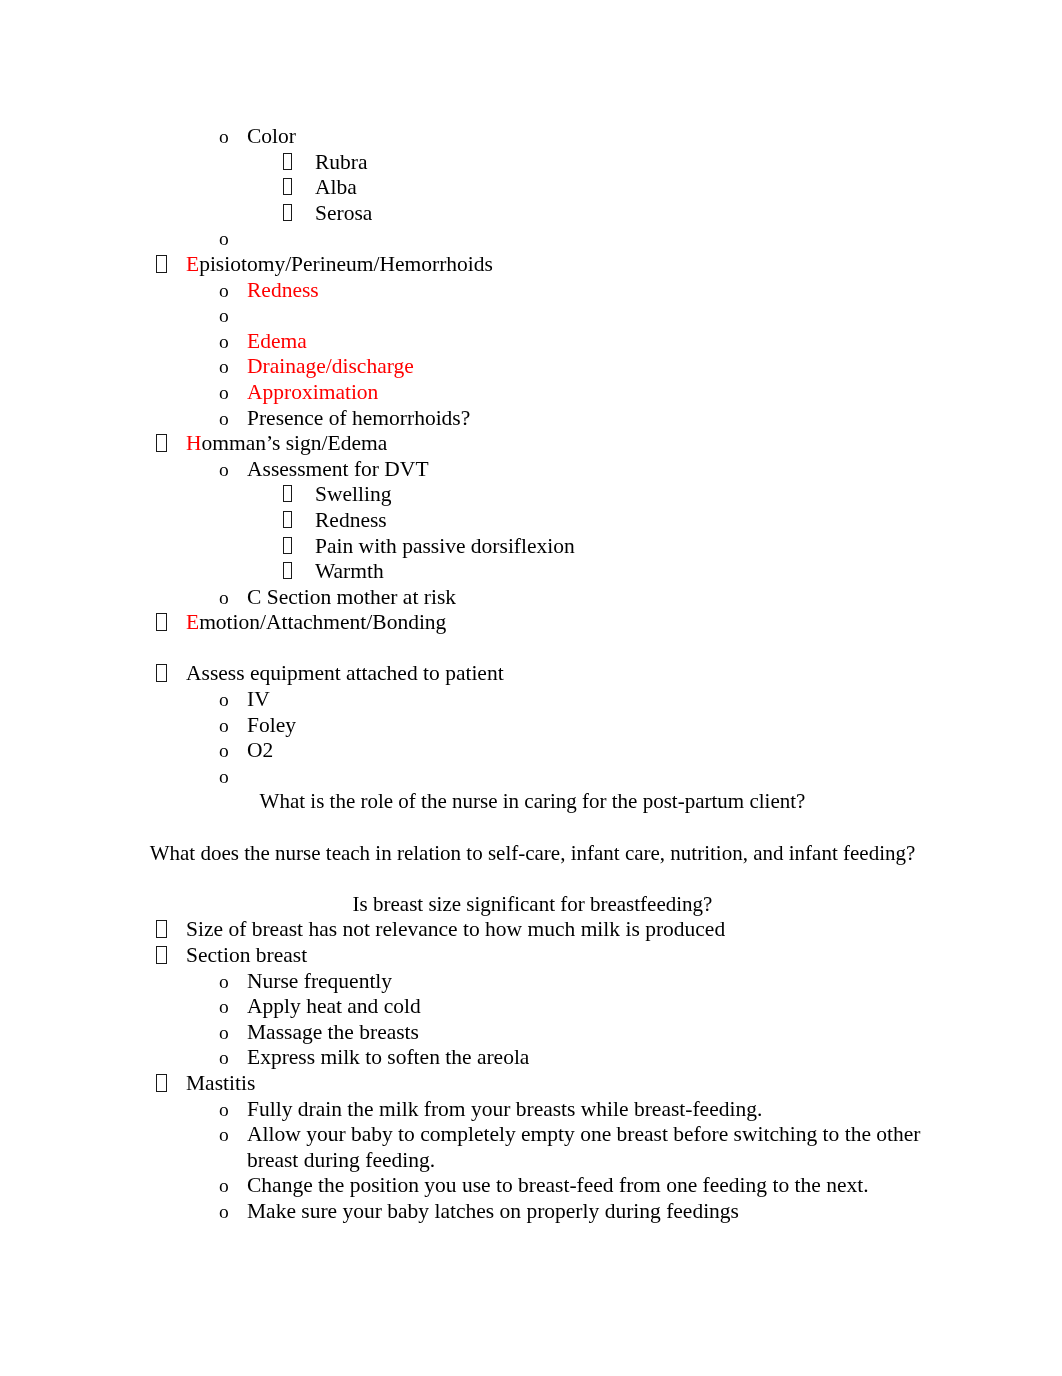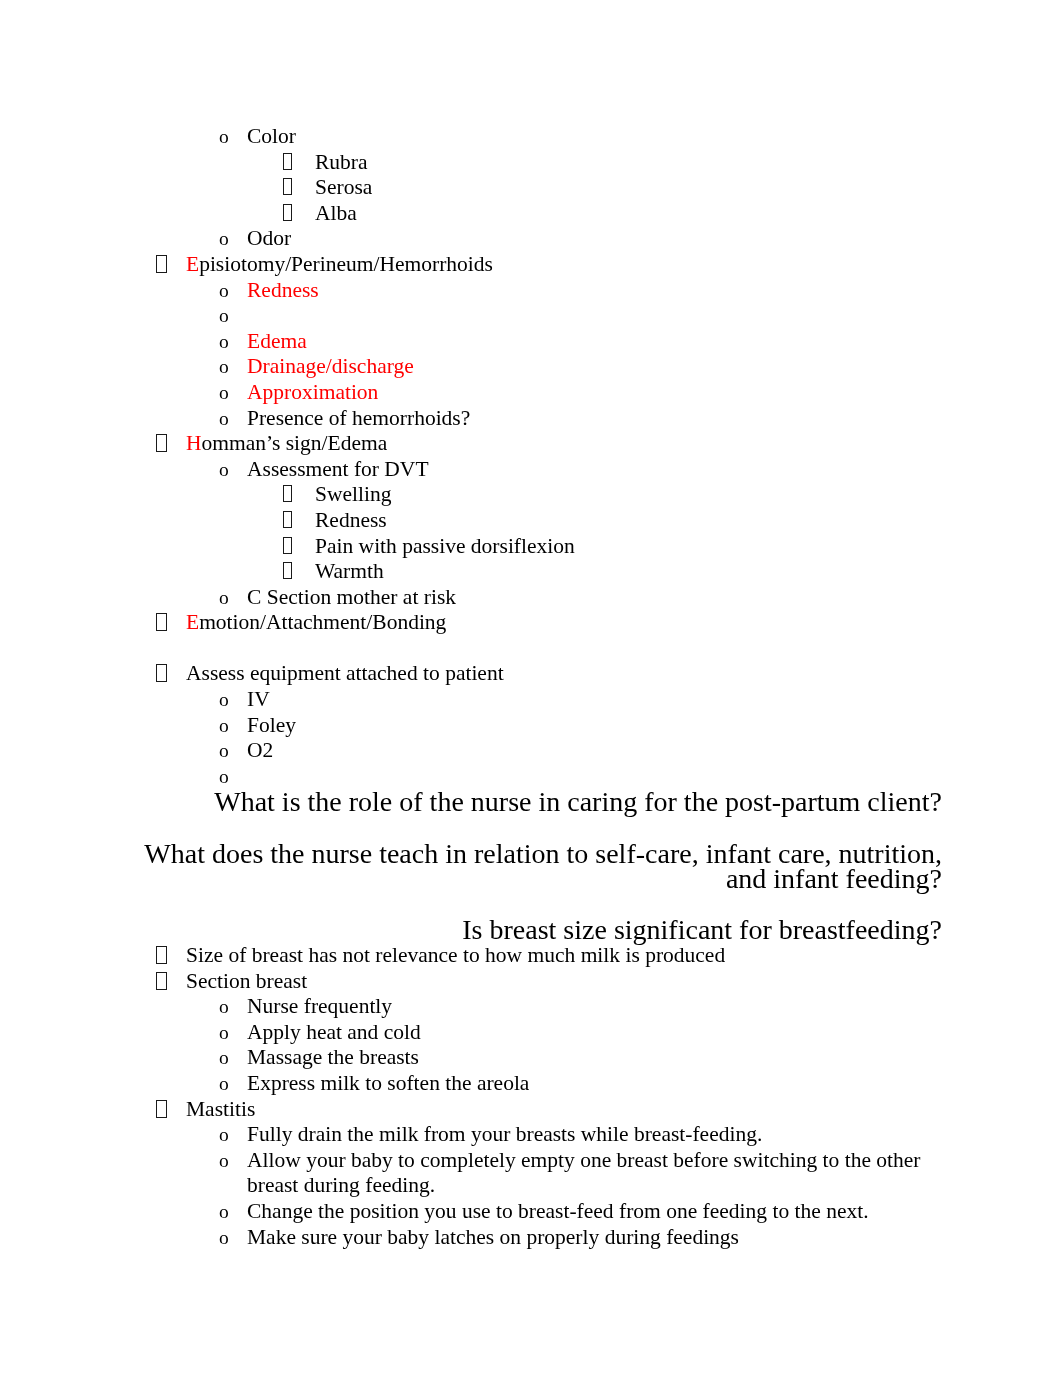--- a/index.html
+++ b/index.html
@@ -22,24 +22,24 @@
   }
   .doc {
     width: 1062px;
     box-sizing: border-box;
     padding-left: 123px;
     padding-right: 120px;
   }
 
   
   .para {
-    font-size: 28px;
+    font-size: 21px;
     line-height: 25.6px;
     margin: 0;
-    text-align: right;
+    text-align: center;
   }
   .spacer {
     height: 25.6px;
   }
 
   
   .row {
     display: flex;
     align-items: flex-start;
     font-size: 21.5px;
@@ -100,29 +100,28 @@
       <div class="row lvl2">
         <span class="bullet">o</span>
         <span class="txt">Color</span>
       </div>
       <div class="row lvl3">
         <span class="bullet"><span class="tofu tofu-narrow"></span></span>
         <span class="txt">Rubra</span>
       </div>
       <div class="row lvl3">
         <span class="bullet"><span class="tofu tofu-narrow"></span></span>
+        <span class="txt">Alba</span>
+      </div>
+      <div class="row lvl3">
+        <span class="bullet"><span class="tofu tofu-narrow"></span></span>
         <span class="txt">Serosa</span>
       </div>
-      <div class="row lvl3">
-        <span class="bullet"><span class="tofu tofu-narrow"></span></span>
-        <span class="txt">Alba</span>
-      </div>
-      <div class="row lvl2">
-        <span class="bullet">o</span>
-        <span class="txt">Odor</span>
+      <div class="row lvl2">
+        <span class="bullet">o</span>
       </div>
       <div class="row lvl1">
         <span class="bullet"><span class="tofu tofu-wide"></span></span>
         <span class="txt"><span class="red">E</span><span>pisiotomy/Perineum/Hemorrhoids</span></span>
       </div>
       <div class="row lvl2">
         <span class="bullet">o</span>
         <span class="txt red">Redness</span>
       </div>
       <div class="row lvl2">

